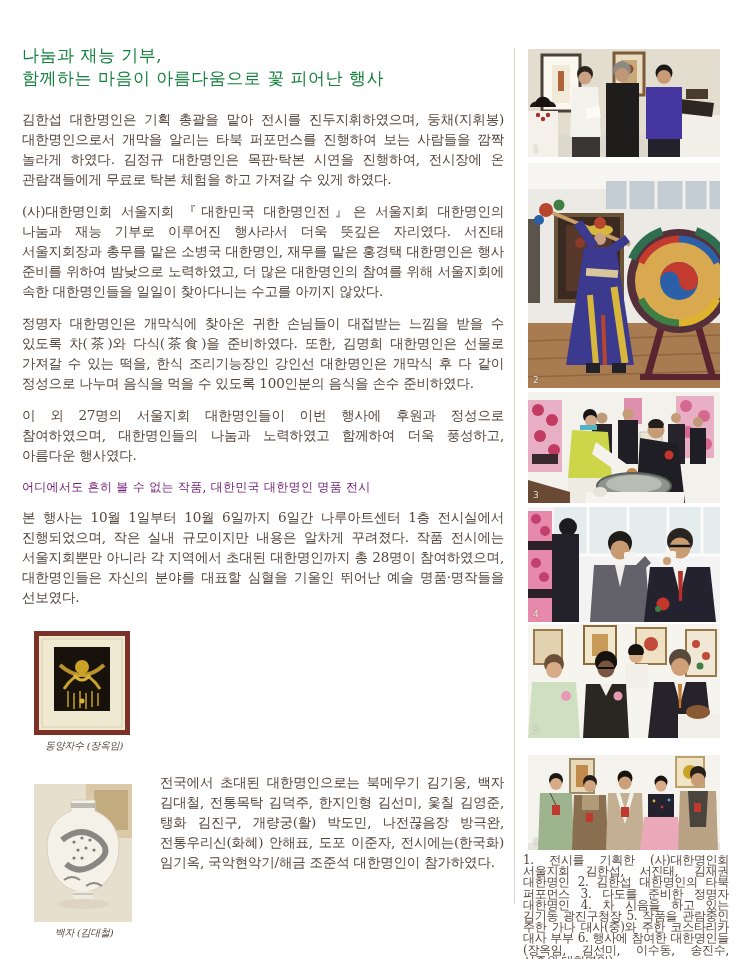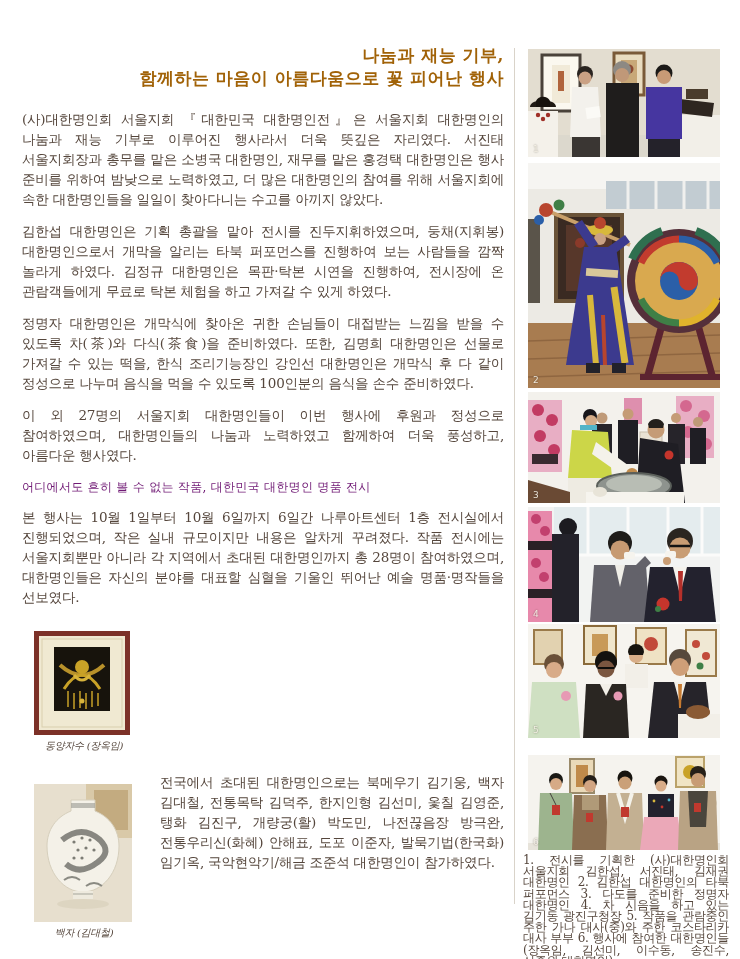--- a/index.html
+++ b/index.html
@@ -4,22 +4,22 @@
 <style>
   html,body { margin:0; padding:0; background:#ffffff; }
   .page {
     position:relative; width:740px; height:959px; background:#ffffff;
     overflow:hidden;
     font-family:"DejaVu Serif","Liberation Serif",serif;
   }
   
   .left-col { position:absolute; left:22px; top:44px; width:482px; color:#55463c; }
   .title {
-    margin:0 0 19px 0; font-size:17px; line-height:23px; font-weight:700;
-    color:#a16207; white-space:pre-line; letter-spacing:0.5px;text-align:right;
+    margin:0 0 19px 0; font-size:17px; line-height:23px; font-weight:400;
+    color:#15803d; white-space:pre-line; letter-spacing:0.5px;
   }
   .section-title {
     margin:4px 0 9px 0; font-size:12px; line-height:21px; font-weight:500;
     color:#701a75; letter-spacing:0.3px;
   }
   p.body {
     margin:0 0 12px 0; font-size:13.5px; line-height:20px;
     text-align:justify; letter-spacing:-0.2px; word-break:keep-all; word-wrap:break-word;
   }
   .media-row { display:flex; gap:14px; margin:2px 0 8px 0; }
@@ -52,22 +52,22 @@
 </head>
 <body>
 
 <div class="page">
 
   <main class="left-col">
 
     <h1 class="title">나눔과 재능 기부,
 함께하는 마음이 아름다움으로 꽃 피어난 행사</h1>
 
+    <p class="body">김한섭 대한명인은 기획 총괄을 맡아 전시를 진두지휘하였으며, 둥채(지휘봉) 대한명인으로서 개막을 알리는 타북 퍼포먼스를 진행하여 보는 사람들을 깜짝 놀라게 하였다. 김정규 대한명인은 목판·탁본 시연을 진행하여, 전시장에 온 관람객들에게 무료로 탁본 체험을 하고 가져갈 수 있게 하였다.</p>
     <p class="body">(사)대한명인회 서울지회 『대한민국 대한명인전』은 서울지회 대한명인의 나눔과 재능 기부로 이루어진 행사라서 더욱 뜻깊은 자리였다. 서진태 서울지회장과 총무를 맡은 소병국 대한명인, 재무를 맡은 홍경택 대한명인은 행사 준비를 위하여 밤낮으로 노력하였고, 더 많은 대한명인의 참여를 위해 서울지회에 속한 대한명인들을 일일이 찾아다니는 수고를 아끼지 않았다.</p>
-    <p class="body">김한섭 대한명인은 기획 총괄을 맡아 전시를 진두지휘하였으며, 둥채(지휘봉) 대한명인으로서 개막을 알리는 타북 퍼포먼스를 진행하여 보는 사람들을 깜짝 놀라게 하였다. 김정규 대한명인은 목판·탁본 시연을 진행하여, 전시장에 온 관람객들에게 무료로 탁본 체험을 하고 가져갈 수 있게 하였다.</p>
     <p class="body">정명자 대한명인은 개막식에 찾아온 귀한 손님들이 대접받는 느낌을 받을 수 있도록 차(茶)와 다식(茶食)을 준비하였다. 또한, 김명희 대한명인은 선물로 가져갈 수 있는 떡을, 한식 조리기능장인 강인선 대한명인은 개막식 후 다 같이 정성으로 나누며 음식을 먹을 수 있도록 100인분의 음식을 손수 준비하였다.</p>
     <p class="body">이 외 27명의 서울지회 대한명인들이 이번 행사에 후원과 정성으로 참여하였으며, 대한명인들의 나눔과 노력하였고 함께하여 더욱 풍성하고, 아름다운 행사였다.</p>
 
     <h2 class="section-title">어디에서도 흔히 볼 수 없는 작품, 대한민국 대한명인 명품 전시</h2>
 
     <p class="body">본 행사는 10월 1일부터 10월 6일까지 6일간 나루아트센터 1층 전시실에서 진행되었으며, 작은 실내 규모이지만 내용은 알차게 꾸려졌다. 작품 전시에는 서울지회뿐만 아니라 각 지역에서 초대된 대한명인까지 총 28명이 참여하였으며, 대한명인들은 자신의 분야를 대표할 심혈을 기울인 뛰어난 예술 명품·명작들을 선보였다.</p>
 
     <div class="media-row">
       <figure>
         <span class="art-frame">
@@ -118,21 +118,21 @@
             <path d="M30 96 q8 -6 16 0" stroke="#8a8a82" stroke-width="2" fill="none"></path>
             <path d="M52 102 q8 -6 16 0" stroke="#8a8a82" stroke-width="2" fill="none"></path>
             <rect x="39" y="107" width="20" height="8" fill="#eeeade"></rect>
             <path d="M39 110 h20" stroke="#a5a59a" stroke-width="1"></path>
             <ellipse cx="49" cy="120" rx="26" ry="5" fill="#d8d0bc" opacity="0.7"></ellipse>
           </svg>
         </span>
         <figcaption>백자 (김대철)</figcaption>
       </figure>
       <div class="txt">
-        <p class="body">전국에서 초대된 대한명인으로는 북메우기 김기웅, 백자 김대철, 전통목탁 김덕주, 한지인형 김선미, 옻칠 김영준, 탱화 김진구, 개량궁(활) 박도민, 나전끊음장 방극완, 전통우리신(화혜) 안해표, 도포 이준자, 발묵기법(한국화) 임기옥, 국악현악기/해금 조준석 대한명인이 참가하였다.</p>
+        <p class="body">전국에서 초대된 대한명인으로는 북메우기 김기웅, 백자 김대철, 전통목탁 김덕주, 한지인형 김선미, 옻칠 김영준, 탱화 김진구, 개량궁(활) 박도민, 나전끊음장 방극완, 전통우리신(화혜) 안해표, 도포 이준자, 전시에는(한국화) 임기옥, 국악현악기/해금 조준석 대한명인이 참가하였다.</p>
       </div>
     </div>
   </main>
 
   <div class="divider"></div>
 
   <aside class="right-col">
 
     <div class="photo ph-1">
       <svg viewBox="0 0 192 108" preserveAspectRatio="none">

